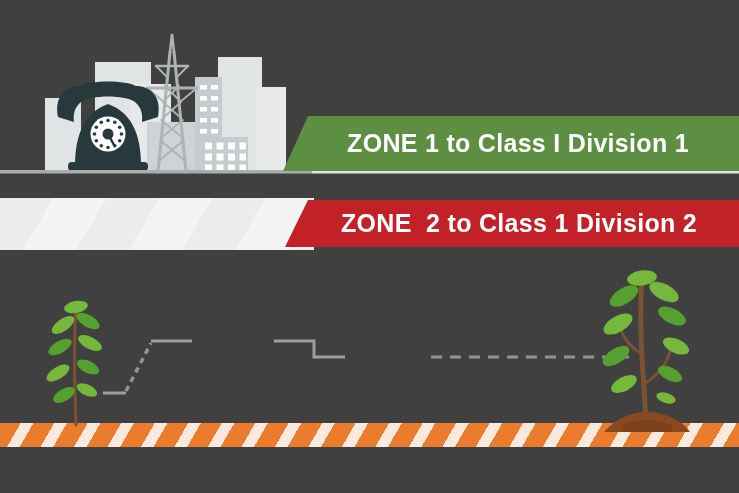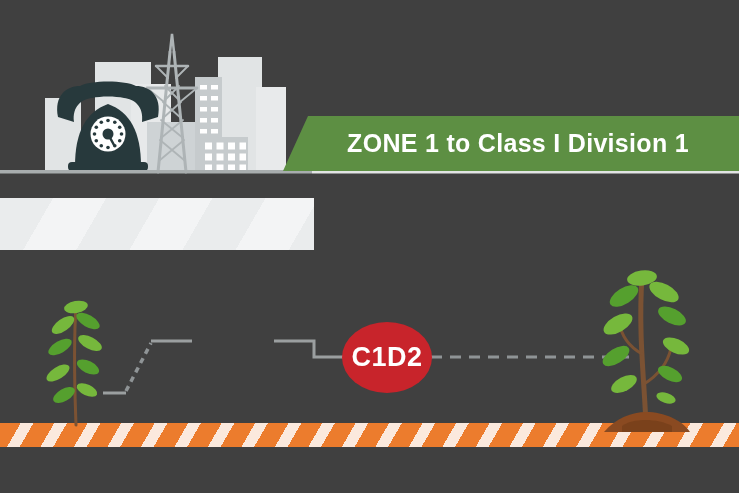--- a/index.html
+++ b/index.html
@@ -126,20 +126,23 @@
       <rect x="0" y="170" width="312" height="3.5" fill="var(--ground_gray)"></rect>
       <rect x="312" y="170.5" width="427" height="3" fill="#e2e4e4"></rect>
     </g>
   </svg>
 
   <div id="gray-band" class="abs"></div>
 
   <div id="zone1-banner" class="abs banner">
     <span class="banner-label">ZONE 1 to Class I Division 1</span>
   </div>
+  <div id="zone2-banner" class="abs banner">
+    <span class="banner-label">ZONE  2 to Class 1 Division 2</span>
+  </div>
 
   <div id="hazard-bar" class="abs"></div>
 
   <svg id="connector-svg" class="abs" viewBox="0 0 739 493">
     <g stroke="var(--line_gray)" stroke-width="3" fill="none">
       <path d="M103,393 L126,393"></path>
       <path d="M126,391 L151,343" stroke-dasharray="5.5 5" stroke-width="3.5" stroke="#8f9496"></path>
       <path d="M151,341 L192,341"></path>
       <path d="M274,341 L314,341 L314,357 L345,357"></path>
       <path d="M431,357 L629,357" stroke-dasharray="11 8" stroke="#8f9496"></path>
@@ -173,17 +176,14 @@
       <ellipse cx="28" cy="90" rx="15" ry="7.5" fill="var(--leaf_dark)" transform="rotate(-32 28 90)"></ellipse>
       <ellipse cx="88" cy="80" rx="14" ry="7" fill="var(--leaf_green)" transform="rotate(24 88 80)"></ellipse>
       <ellipse cx="36" cy="118" rx="14" ry="7" fill="var(--leaf_green)" transform="rotate(-28 36 118)"></ellipse>
       <ellipse cx="82" cy="108" rx="13" ry="6.5" fill="var(--leaf_dark)" transform="rotate(26 82 108)"></ellipse>
       <ellipse cx="78" cy="132" rx="10" ry="5" fill="var(--leaf_green)" transform="rotate(18 78 132)"></ellipse>
     </g>
     <path d="M16,166 C28,152 44,146 58,146 C76,146 94,154 102,166 Z" fill="var(--soil_brown)"></path>
     <path d="M34,160 C44,152 70,152 84,160 L84,166 L34,166 Z" fill="#6e3a17" opacity="0.55"></path>
   </svg>
 
-  <div id="node-c1d2" class="abs node">
-    <span>C1D2</span>
-  </div>
 
 </div>
 
 </body></html>

